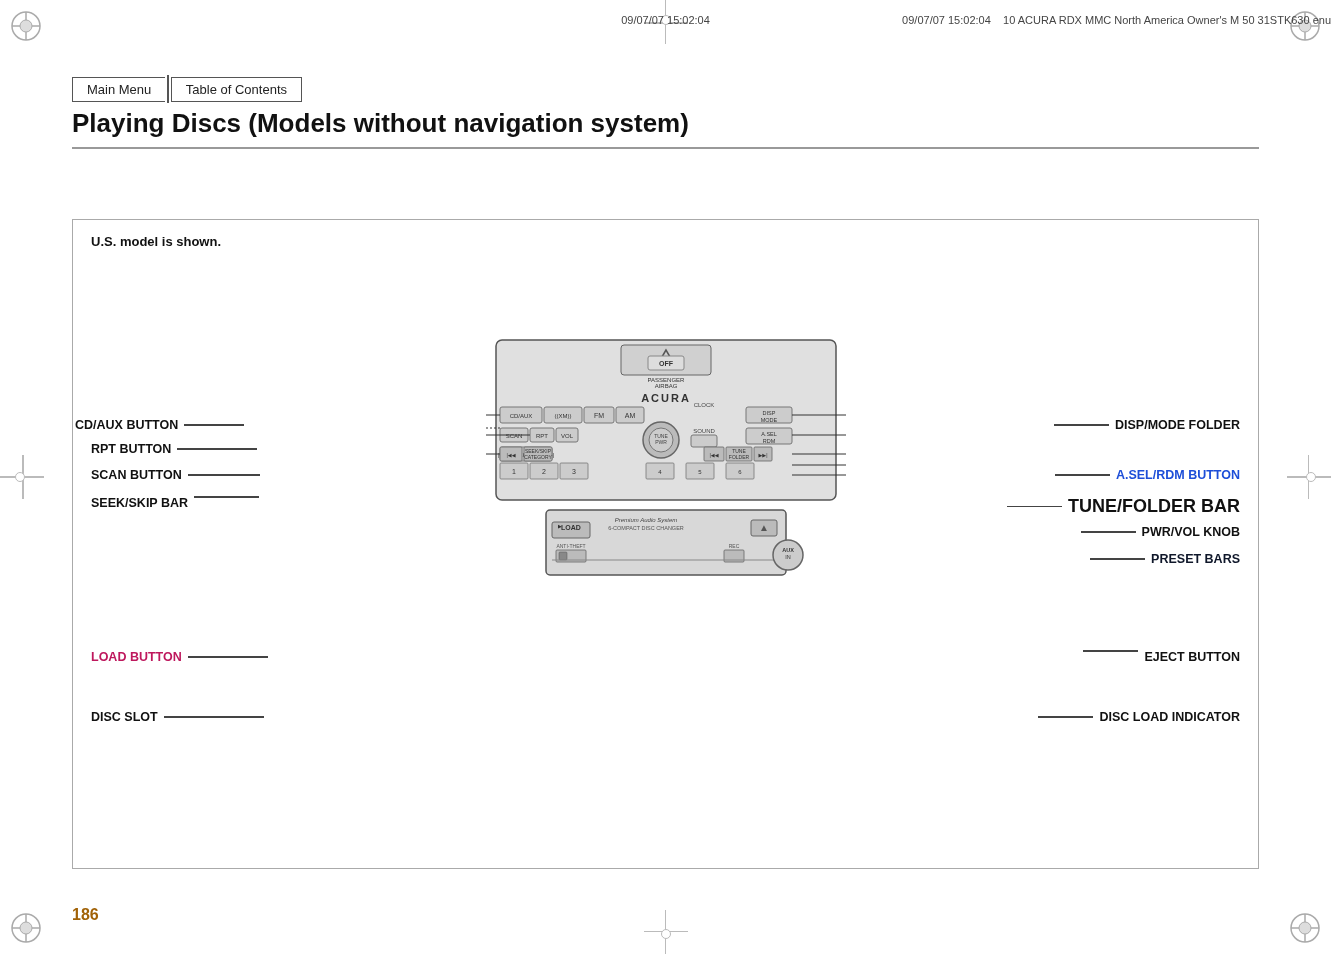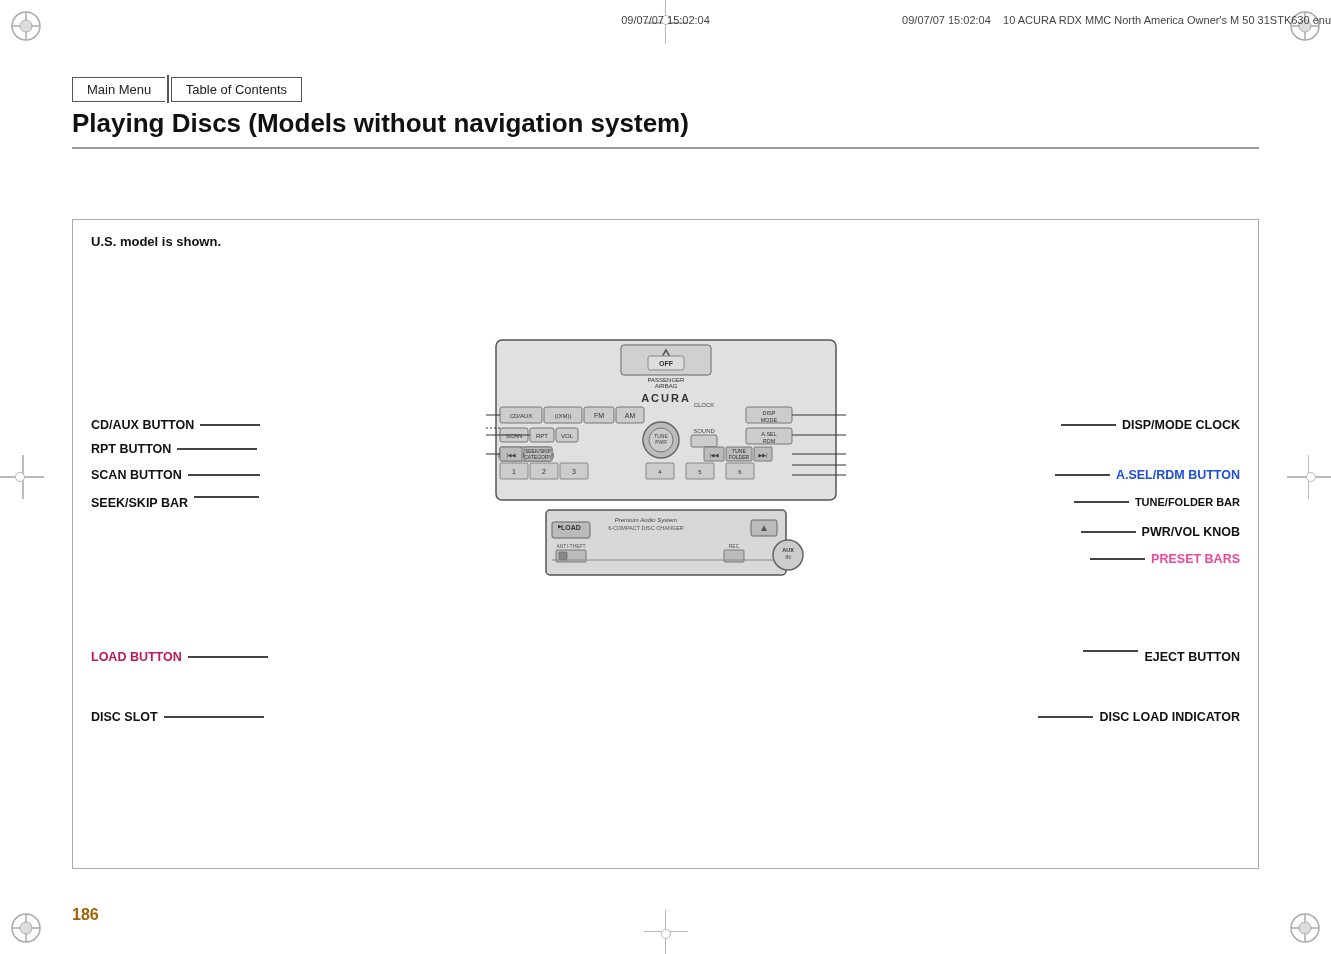--- a/index.html
+++ b/index.html
@@ -138,21 +138,21 @@
 </div>
 
 <div style="position:absolute;top:108px;left:72px;right:72px;">
   <h1 style="font-size:26px;font-weight:bold;color:#111;padding-bottom:8px;border-bottom:2px solid #999;">Playing Discs (Models without navigation system)</h1>
 </div>
 
 <div style="position:absolute;top:175px;left:72px;right:72px;bottom:85px;border:1.5px solid #aaa;background:#fff;margin-top:44px;">
 
   <div style="position:absolute;top:14px;left:18px;font-size:13px;font-weight:bold;color:#111;">U.S. model is shown.</div>
 
-  <div style="position:absolute;top:198px;left:18px;font-size:12.5px;font-weight:bold;color:#111;white-space:nowrap;display:flex;align-items:center;">
+  <div style="position:absolute;top:198px;left:2px;font-size:12.5px;font-weight:bold;color:#111;white-space:nowrap;display:flex;align-items:center;">
     <span>CD/AUX BUTTON</span>
     <div style="width:60px;height:1.5px;background:#444;margin-left:6px;"></div>
   </div>
 
   <div style="position:absolute;top:222px;left:18px;font-size:12.5px;font-weight:bold;color:#111;white-space:nowrap;display:flex;align-items:center;">
     <span>RPT BUTTON</span>
     <div style="width:80px;height:1.5px;background:#444;margin-left:6px;"></div>
   </div>
 
   <div style="position:absolute;top:248px;left:18px;font-size:12.5px;font-weight:bold;color:#111;white-space:nowrap;display:flex;align-items:center;">
@@ -170,39 +170,39 @@
     <div style="width:80px;height:1.5px;background:#444;margin-left:6px;"></div>
   </div>
 
   <div style="position:absolute;top:490px;left:18px;font-size:12.5px;font-weight:bold;color:#111;white-space:nowrap;display:flex;align-items:center;">
     <span>DISC SLOT</span>
     <div style="width:100px;height:1.5px;background:#444;margin-left:6px;"></div>
   </div>
 
   <div style="position:absolute;top:198px;right:18px;font-size:12.5px;font-weight:bold;color:#111;white-space:nowrap;display:flex;align-items:center;">
     <div style="width:55px;height:1.5px;background:#444;margin-right:6px;"></div>
-    <span>DISP/MODE CLOCK</span>
+    <span>DISP/MODE FOLDER</span>
   </div>
 
   <div style="position:absolute;top:248px;right:18px;font-size:12.5px;font-weight:bold;color:#1d4ed8;white-space:nowrap;display:flex;align-items:center;">
     <div style="width:55px;height:1.5px;background:#444;margin-right:6px;"></div>
     <span>A.SEL/RDM BUTTON</span>
   </div>
 
-  <div style="position:absolute;top:276px;right:18px;font-size:11px;font-weight:bold;color:#111;white-space:nowrap;display:flex;align-items:center;">
+  <div style="position:absolute;top:276px;right:18px;font-size:18px;font-weight:bold;color:#111;white-space:nowrap;display:flex;align-items:center;">
     <div style="width:55px;height:1.5px;background:#444;margin-right:6px;"></div>
     <span>TUNE/FOLDER BAR</span>
   </div>
 
   <div style="position:absolute;top:305px;right:18px;font-size:12.5px;font-weight:bold;color:#111;white-space:nowrap;display:flex;align-items:center;">
     <div style="width:55px;height:1.5px;background:#444;margin-right:6px;"></div>
     <span>PWR/VOL KNOB</span>
   </div>
 
-  <div style="position:absolute;top:332px;right:18px;font-size:12.5px;font-weight:bold;color:#ec4899;white-space:nowrap;display:flex;align-items:center;">
+  <div style="position:absolute;top:332px;right:18px;font-size:12.5px;font-weight:bold;color:#0f172a;white-space:nowrap;display:flex;align-items:center;">
     <div style="width:55px;height:1.5px;background:#444;margin-right:6px;"></div>
     <span>PRESET BARS</span>
   </div>
 
   <div style="position:absolute;top:430px;right:18px;font-size:12.5px;font-weight:bold;color:#111;white-space:nowrap;display:flex;">
     <div style="width:55px;height:1.5px;background:#444;margin-right:6px;"></div>
     <span>EJECT BUTTON</span>
   </div>
 
   <div style="position:absolute;top:490px;right:18px;font-size:12.5px;font-weight:bold;color:#111;white-space:nowrap;display:flex;align-items:center;">

